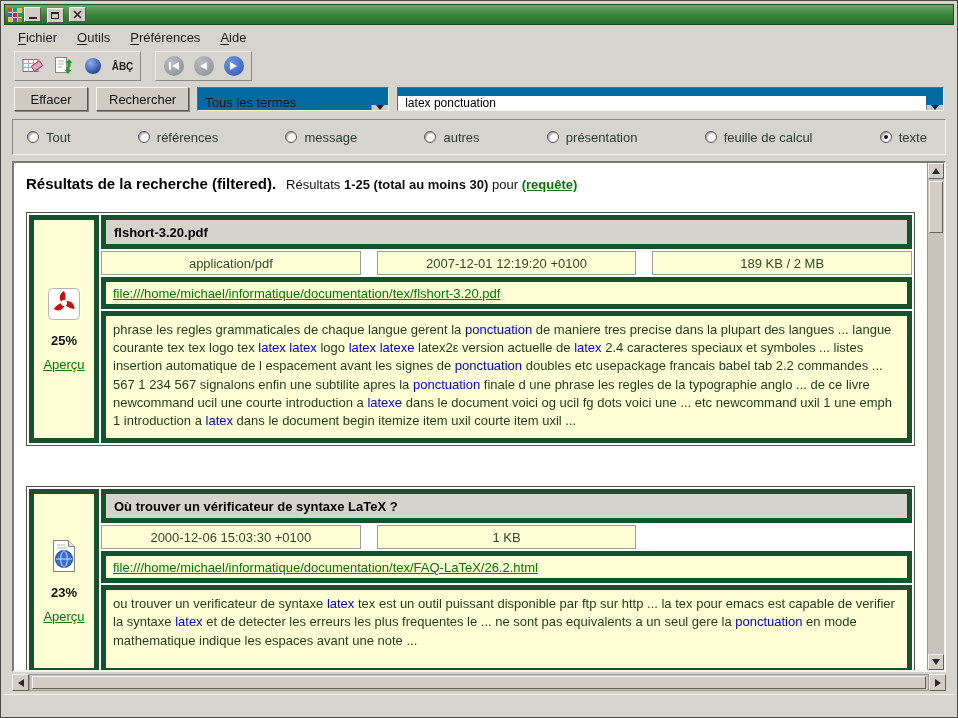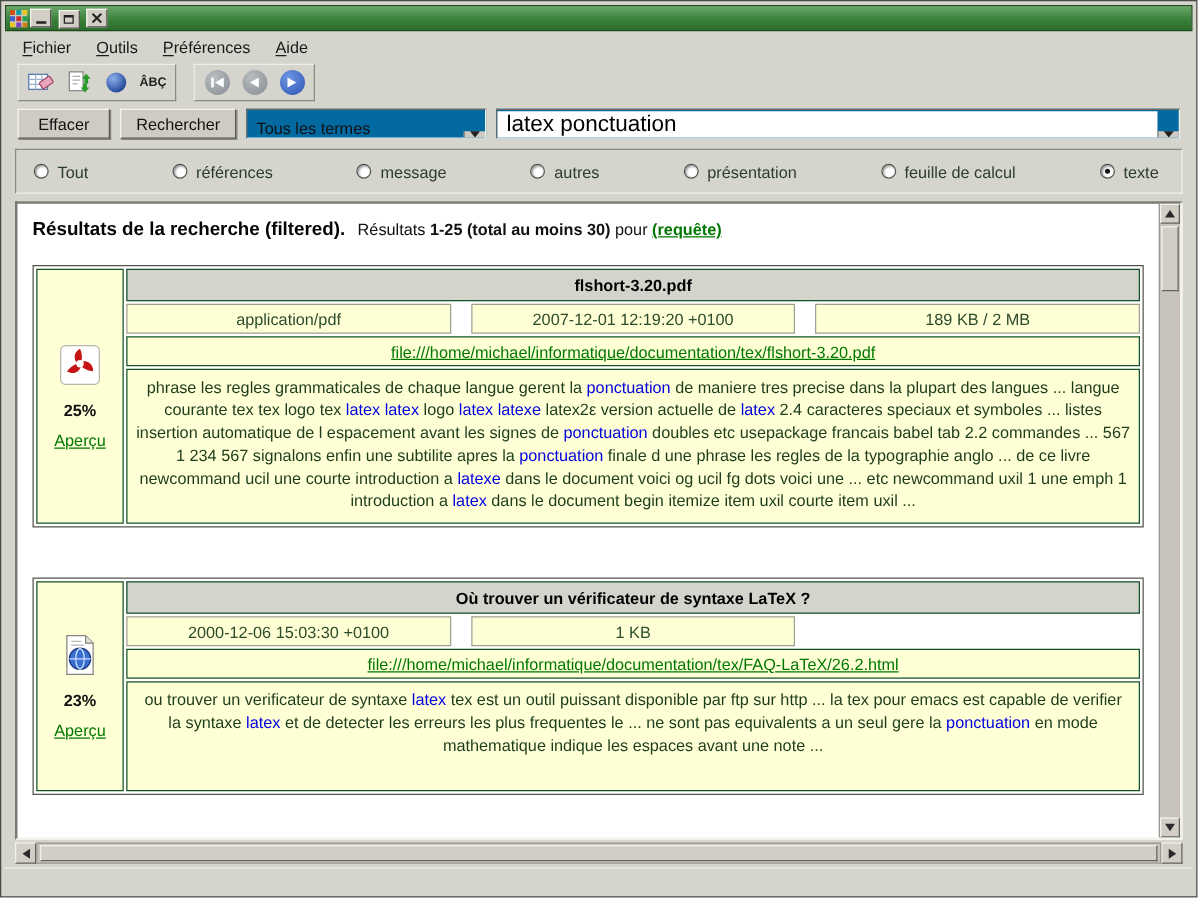--- a/index.html
+++ b/index.html
@@ -58,21 +58,21 @@
   }
   .combo { height:24px; background:#0369a1; display:flex; align-items:flex-end;
            border:1px solid; border-color:#6a6a62 #f2f2ec #f2f2ec #6a6a62; }
   .combo-text { flex:1; display:flex; align-items:center; padding:0 7px; white-space:nowrap; overflow:hidden; }
   .combo-arrow { width:17px; background:#cfcbc3; border-left:1px solid #8a8a82;
                  display:flex; align-items:center; justify-content:center; }
   .tri-down-s { border-left:4px solid transparent; border-right:4px solid transparent; border-top:5px solid #222; }
   .combo-mode { width:192px; flex:0 0 192px; }
   .combo-query { flex:1; }
   .query-input { flex:1; border:none; outline:none; font-family:"Liberation Sans",sans-serif;
-                 font-size:18px; padding:0 7px; color:#000; background:#fff; }
+                 font-size:12px; padding:0 7px; color:#000; background:#fff; }
 
   
   .filterbox { flex:0 0 36px; margin:2px 8px 4px;
     border:1px solid; border-color:#8a8a82 #f2f2ec #f2f2ec #8a8a82;
     display:flex; align-items:center; justify-content:space-between; padding:0 18px 0 14px;
   }
   .filter-opt { display:flex; align-items:center; gap:7px; cursor:default; }
   .radio { width:12px; height:12px; border-radius:50%; background:#fff; flex:0 0 12px;
            border:1px solid #55554e; box-shadow:inset 1px 1px 2px rgba(0,0,0,.45); position:relative; }
   .radio.checked::after { content:""; position:absolute; inset:3px; border-radius:50%; background:#101810; }
@@ -87,21 +87,21 @@
   .rh-title { font-weight:bold; font-size:15px; color:#050505; }
   .rh-rest { font-size:13px; margin-left:10px; color:#111; }
   .rh-bold { font-weight:bold; }
   .glink { color:#007700; text-decoration:underline; cursor:pointer; }
   .rh-query-link { font-weight:bold; }
 
   
   .rtable { margin:20px 4px 0 4px; border:1px solid #55554e; background:#fff; padding:2px;
             display:grid; grid-template-columns:70px 1fr; grid-template-rows:auto auto auto 1fr; gap:2px; }
   .rtable-2 { margin-top:40px; }
-  .cell { border:1px solid #14532d; background:#ffffd6;text-align:center; }
+  .cell { border:5px solid #14532d; background:#ffffd6; }
   .r-left { grid-row:1 / 5; grid-column:1; display:flex; flex-direction:column;
             align-items:center; justify-content:center; gap:9px; padding:8px 2px; }
   .pct { font-weight:bold; color:#101010; }
   .r-title { grid-column:2; background:#d4d4cc; font-weight:bold; color:#000; padding:5px 8px 4px; }
   .r-meta { grid-column:2; display:grid; grid-template-columns:1fr 1fr 1fr; gap:16px; }
   .r-meta > div { border:1px solid #a0a096; background:#ffffd6; text-align:center;
                   padding:4px 4px 3px; color:#2c4a2c; }
   .r-url { grid-column:2; padding:4px 7px 3px; white-space:nowrap; overflow:hidden; }
   .r-snippet { grid-column:2; padding:5px 7px 8px; color:#1c3c1c; line-height:1.4; }
   .r-snippet-tall { min-height:88px; }

